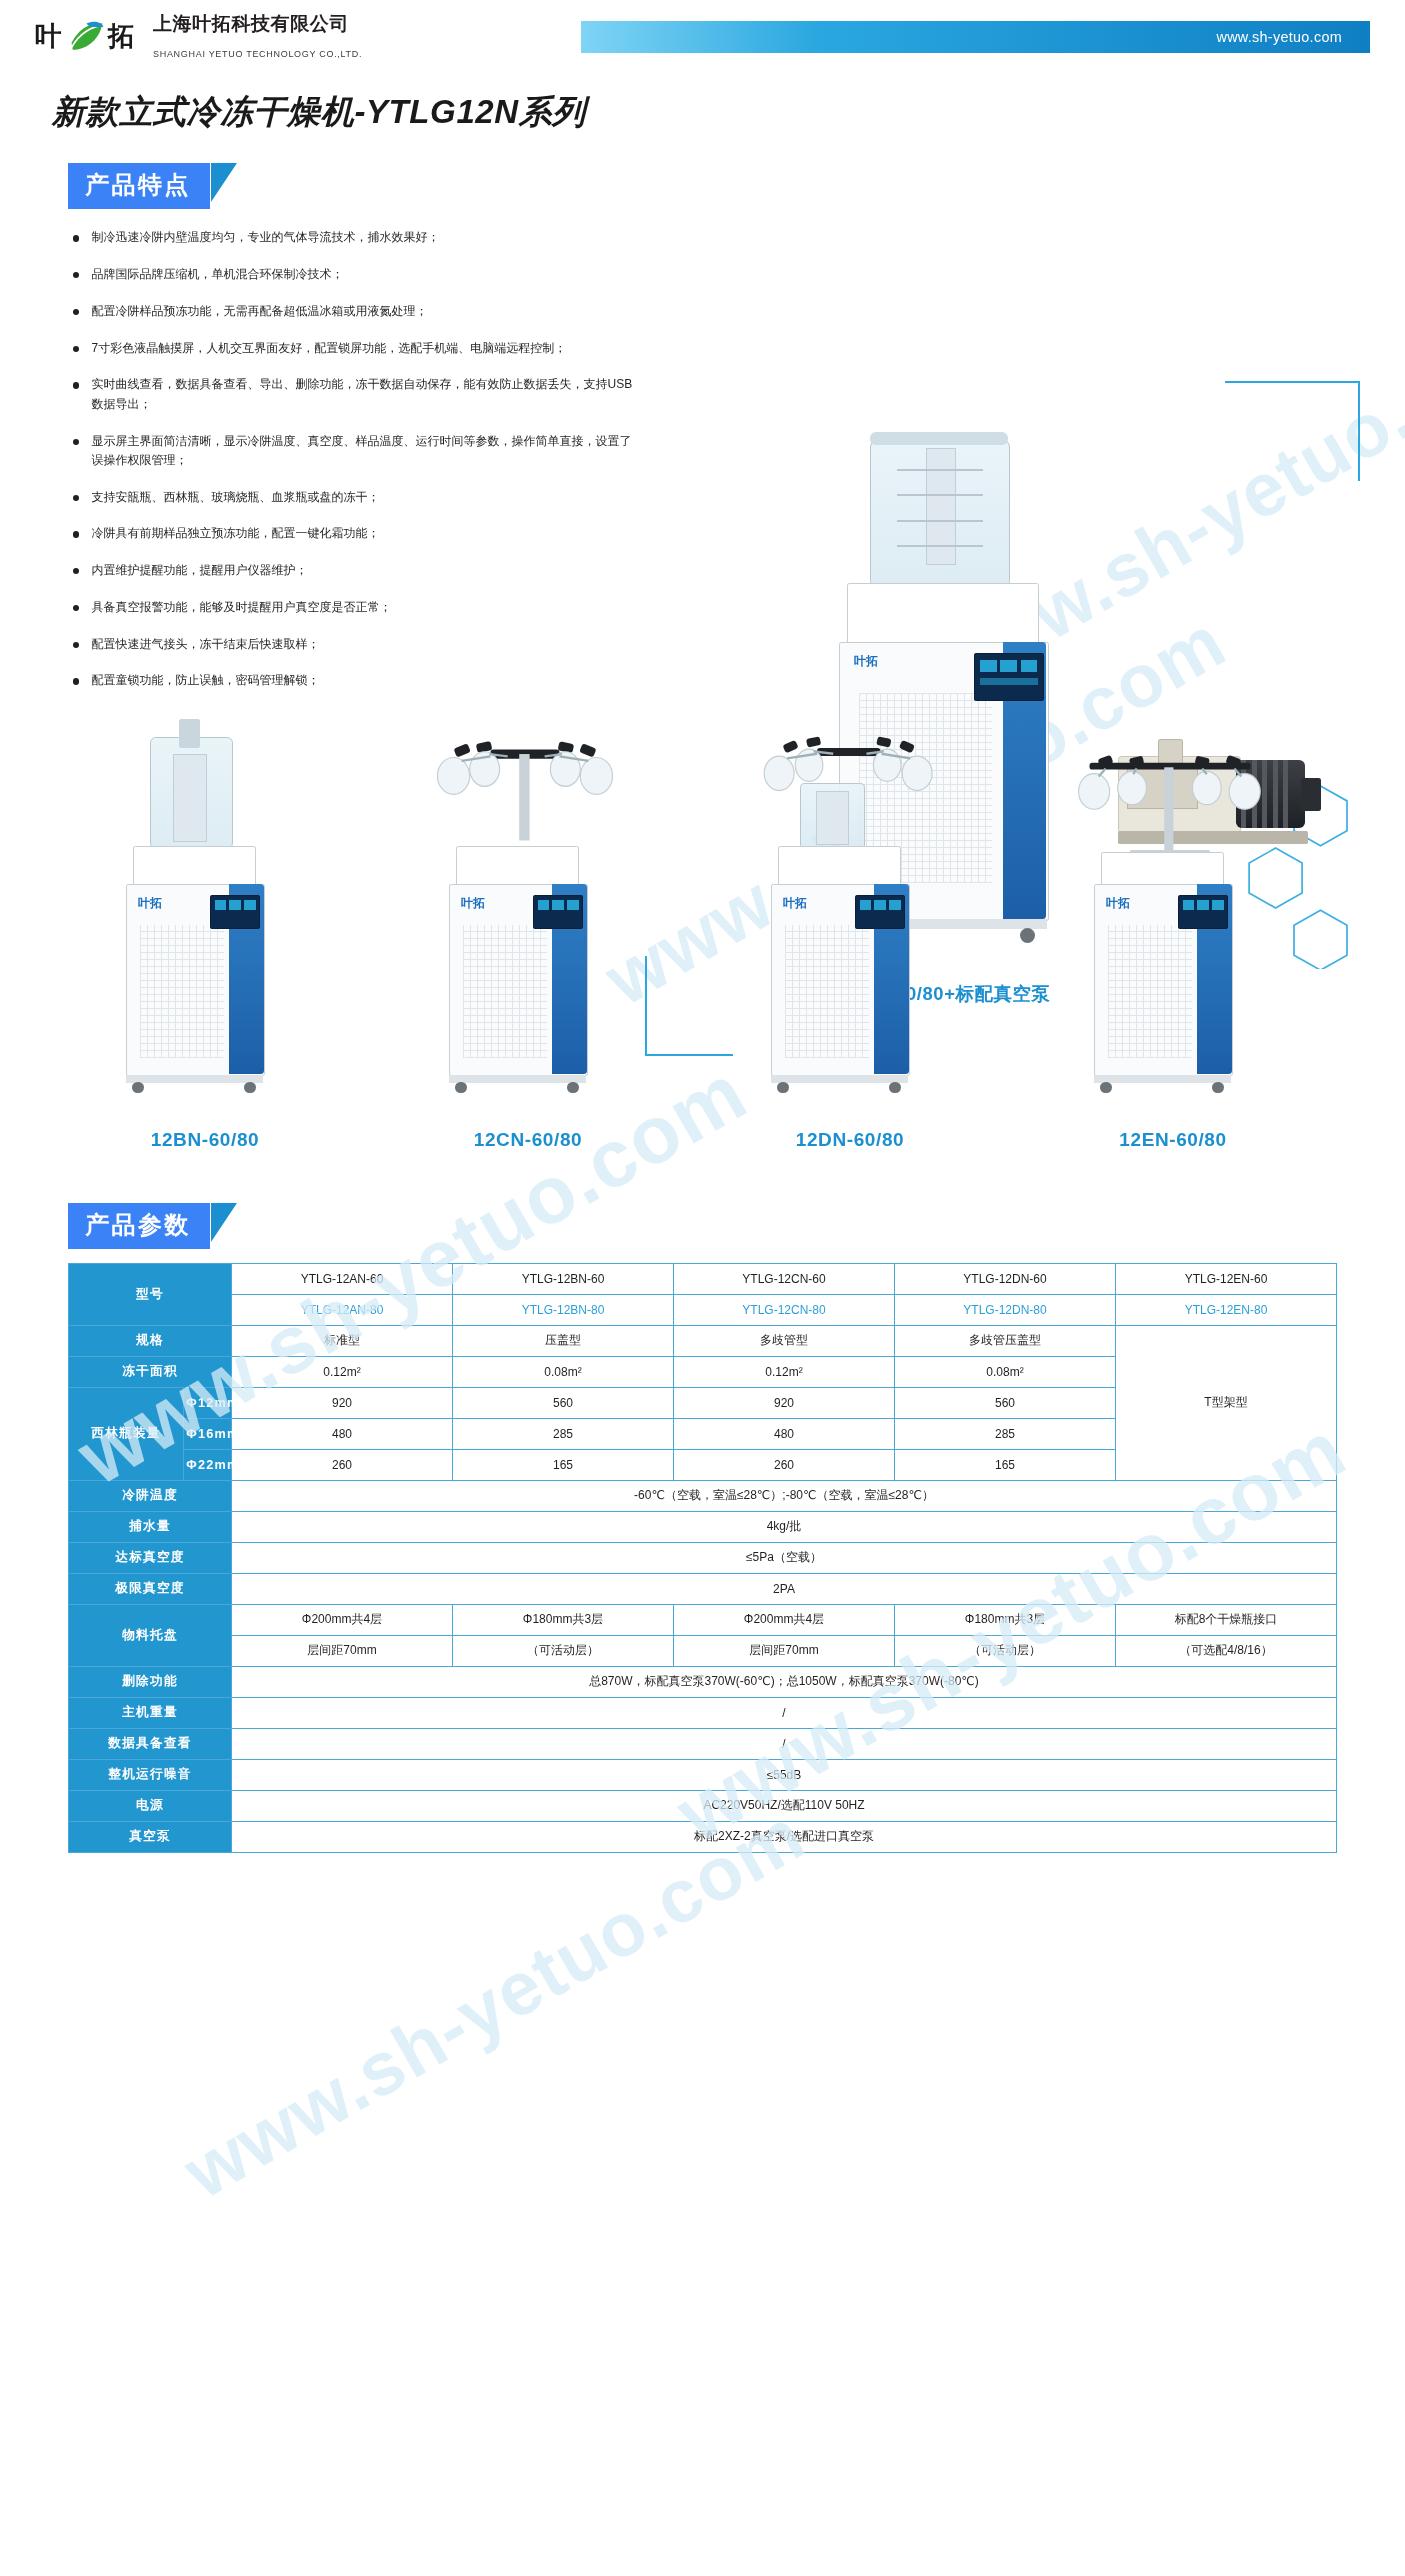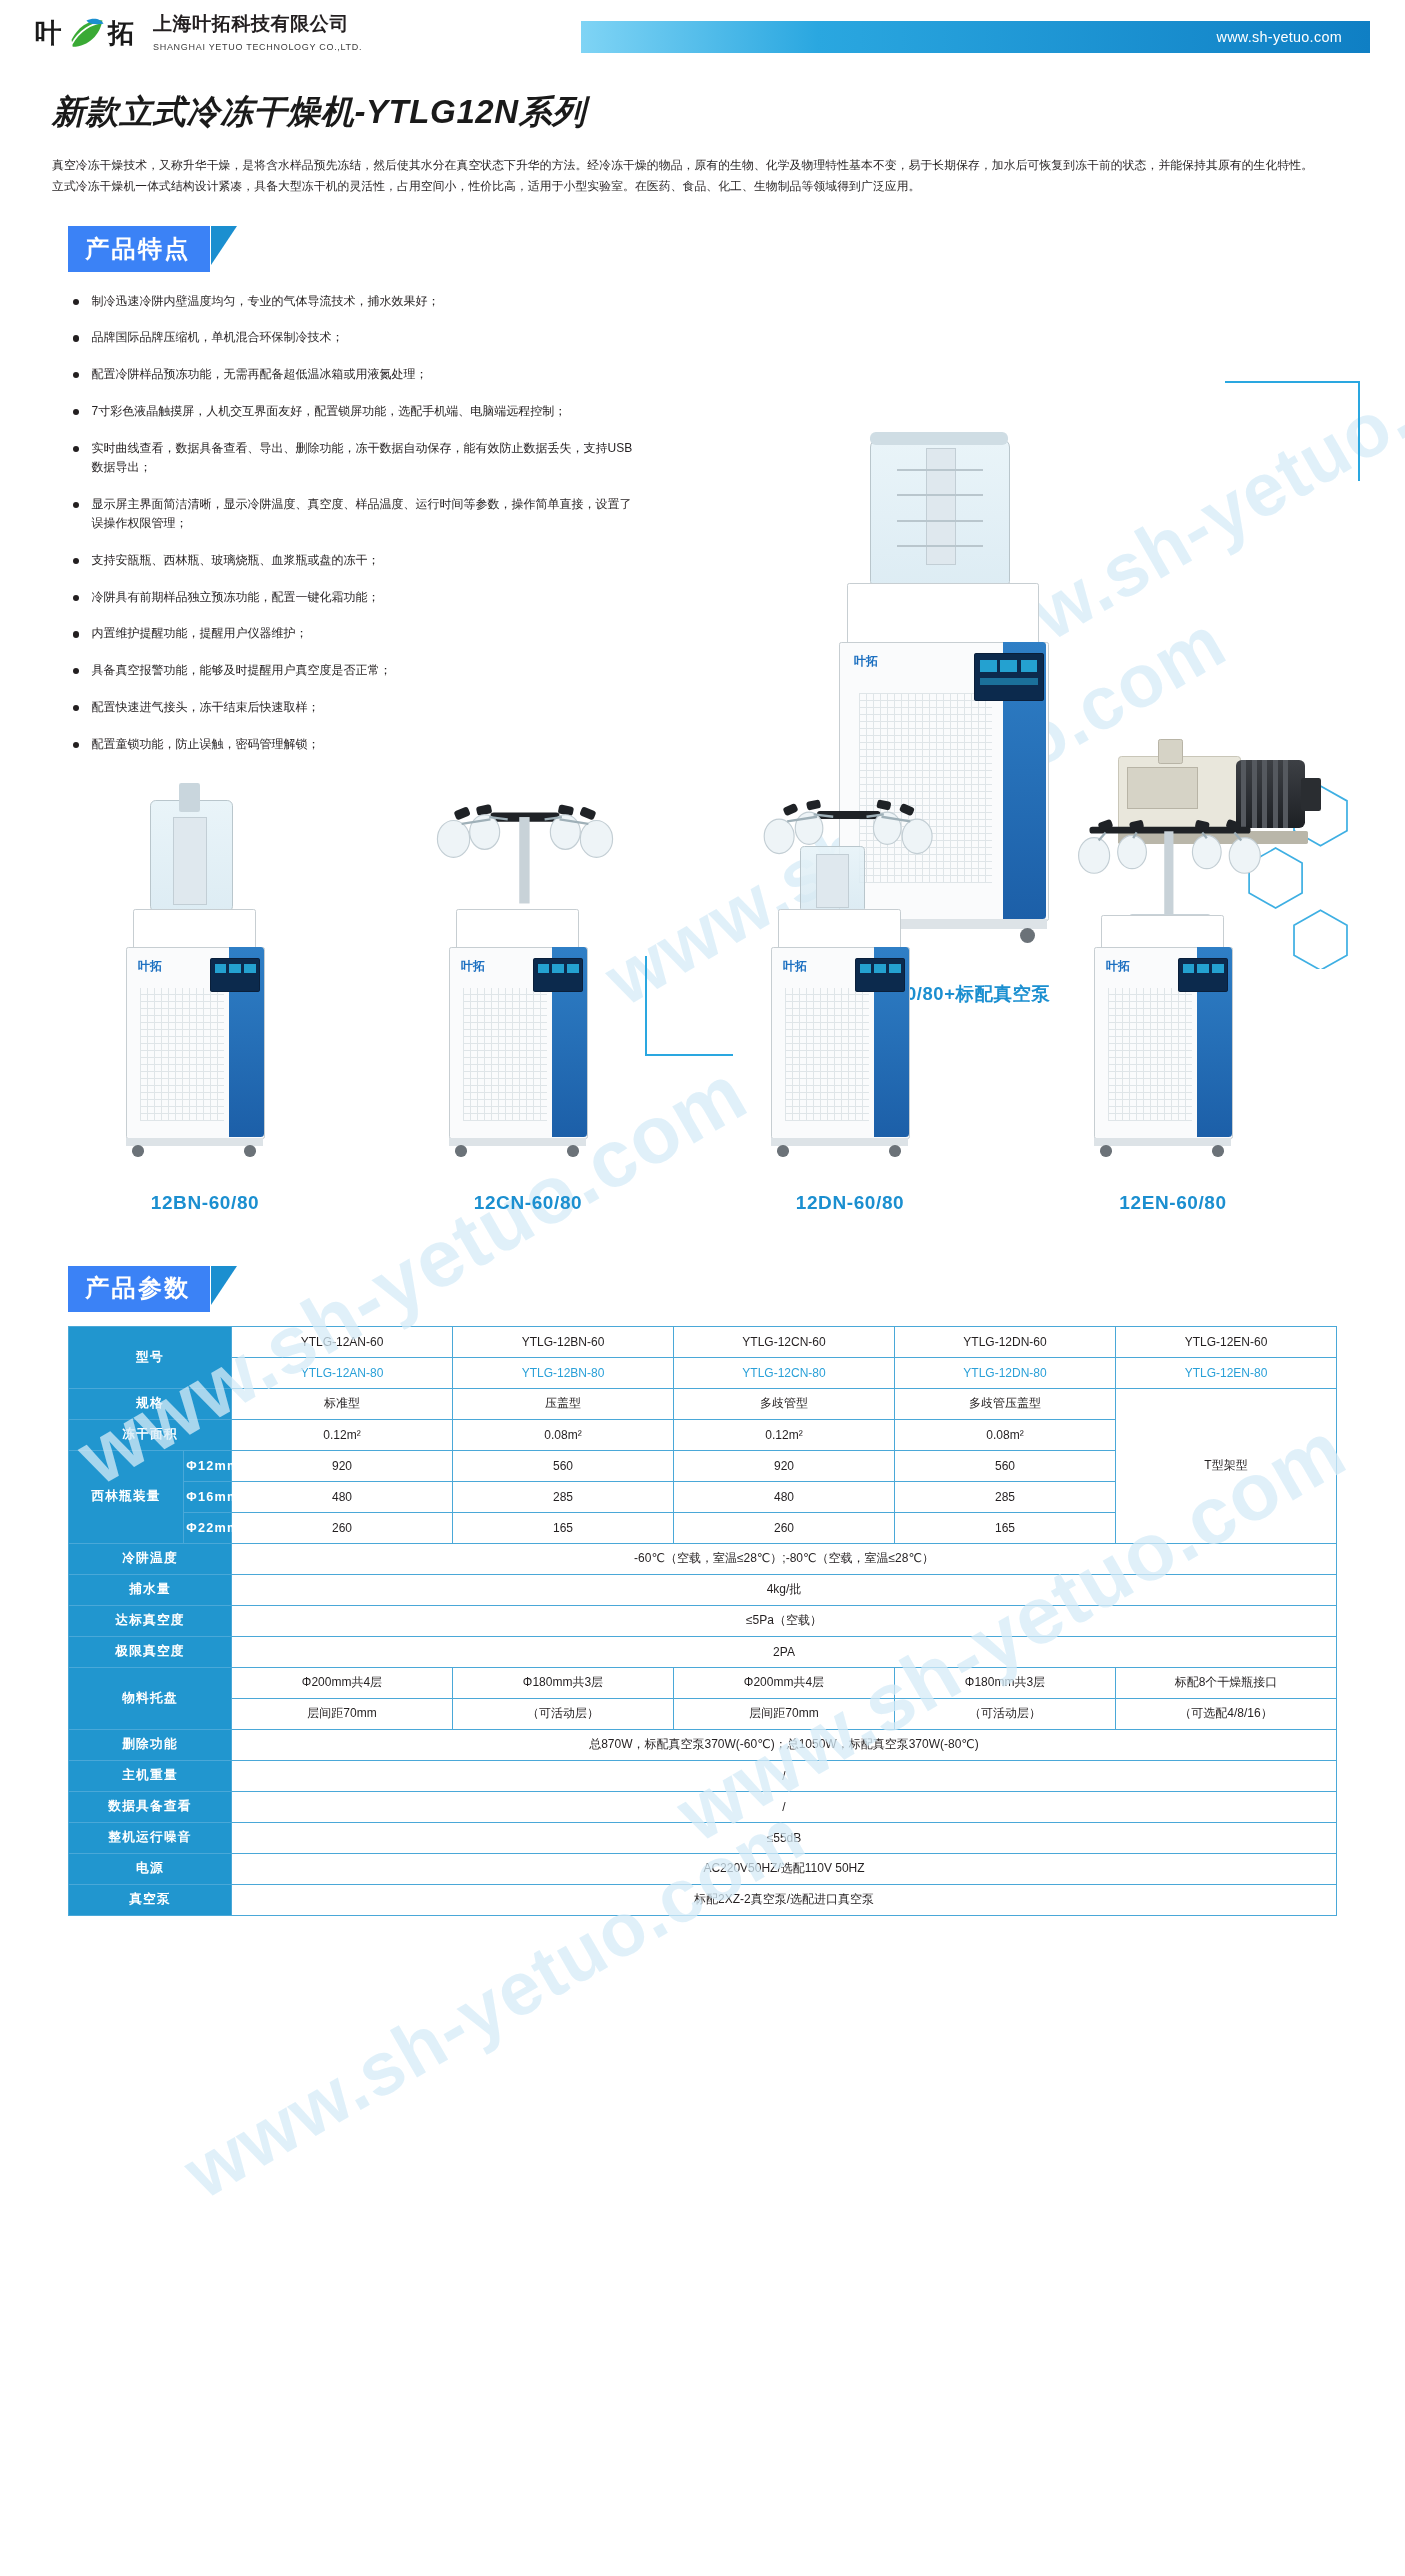--- a/index.html
+++ b/index.html
@@ -22,21 +22,21 @@
   .wm5{left:144px;top:1960px;font-size:75px;}
 
   
   .header{position:relative;height:69px;}
   .logo-block{position:absolute;left:35px;top:11.5px;display:flex;align-items:center;}
   .logo-ch{font-size:26.5px;font-weight:700;color:#1a1a1a;letter-spacing:3.5px;}
   .leaf{width:36px;height:32px;margin:0 3.5px;position:relative;}
   .leaf svg{display:block;}
   .co-names{margin-left:15px;line-height:1.25;}
   .co-cn{font-size:19px;font-weight:700;color:#231f20;letter-spacing:0.6px;}
-  .co-en{font-size:9px;color:#3b3b3b;letter-spacing:0.7px;margin-top:7px;}
+  .co-en{font-size:9px;color:#3b3b3b;letter-spacing:0.7px;margin-top:14px;}
   .header-bar{position:absolute;left:581px;top:21px;width:789px;height:32px;
     background:linear-gradient(90deg,#7fd4f5 0%, #2aa7e0 30%, #0f7fc4 100%);}
   .header-bar .url{position:absolute;right:28px;top:0;line-height:32px;color:#fff;font-size:14.4px;letter-spacing:0.3px;}
 
   
   .title-wrap{margin:21px 0 0 52px;font-style:italic;}
   h1.title-cn{font-size:33px;font-weight:700;margin:0;letter-spacing:0.6px;color:#1a1a1a;}
   .title-en{font-size:23px;margin:8px 0 0 0;color:#1a1a1a;font-weight:400;}
 
   .intro{margin:19.6px 52px 0 52px;font-size:11.8px;line-height:1.85;color:#231f20;letter-spacing:0.1px;}
@@ -124,24 +124,20 @@
     <div class="header-bar">
       <span class="url">www.sh-yetuo.com</span>
     </div>
   </div>
 
   
   <div class="title-wrap">
     <h1 class="title-cn">新款立式冷冻干燥机-YTLG12N系列</h1>
   </div>
 
-  <div class="intro">
-    <p>真空冷冻干燥技术，又称升华干燥，是将含水样品预先冻结，然后使其水分在真空状态下升华的方法。经冷冻干燥的物品，原有的生物、化学及物理特性基本不变，易于长期保存，加水后可恢复到冻干前的状态，并能保持其原有的生化特性。</p>
-    <p>立式冷冻干燥机一体式结构设计紧凑，具备大型冻干机的灵活性，占用空间小，性价比高，适用于小型实验室。在医药、食品、化工、生物制品等领域得到广泛应用。</p>
-  </div>
 
   
   <div class="sec">
     <span class="band">产品特点</span>
     <span class="tail"></span>
   </div>
 
   <div class="features">
     <div class="feat">
         <span class="dot"></span>

